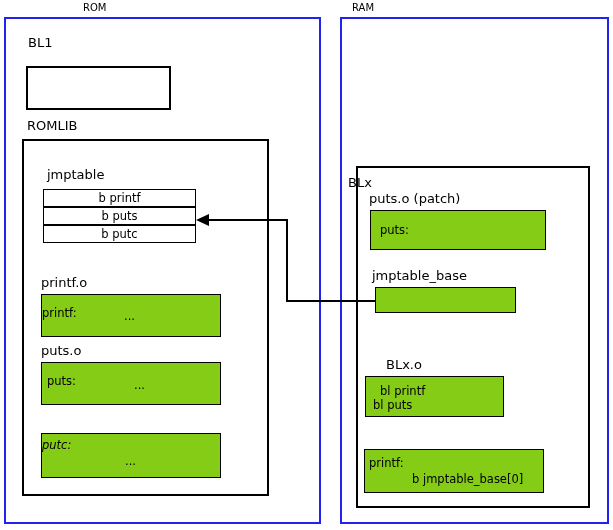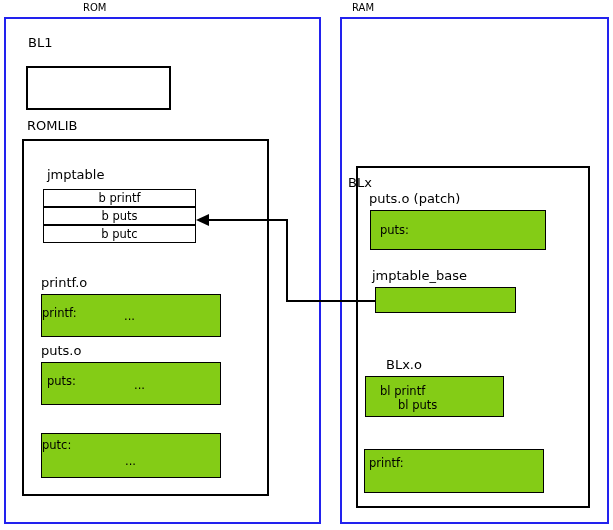--- a/index.html
+++ b/index.html
@@ -112,21 +112,21 @@
   </div>
 
   <div class="lbl" style="left:41px; top:344px;">puts.o</div>
   <div class="box-thin" style="left:41px; top:362px; width:180px; height:43px;">
     <div class="txt" style="left:5px; top:11px;">puts:</div>
     <div class="txt" style="left:92px; top:15px;">...</div>
   </div>
 
   <div class="lbl" style="left:43px; top:417px;margin-top:16px;">putc.o</div>
   <div class="box-thin" style="left:41px; top:433px; width:180px; height:45px;">
-    <div class="txt" style="left:0px; top:4px;">putc:</div>
+    <div class="txt" style="left:0px; top:4px;font-style:italic;">putc:</div>
     <div class="txt" style="left:83px; top:20px;">...</div>
   </div>
 
   <div class="region-title" style="left:352px; top:2px;">RAM</div>
   <div class="region" style="left:340px; top:17px; width:269px; height:507px;"></div>
 
   <div class="box" style="left:356px; top:166px; width:234px; height:342px;"></div>
   <div class="lbl" style="left:348px; top:176px;">BLx</div>
 
   <div class="lbl" style="left:369px; top:192px;">puts.o (patch)</div>
@@ -135,25 +135,26 @@
   </div>
 
   <div class="lbl" style="left:372px; top:269px;">jmptable_base</div>
   <div class="box-thin" style="left:375px; top:287px; width:141px; height:26px;">
     <div class="txt" style="left:5px; top:5px;"></div>
   </div>
 
   <div class="lbl" style="left:366px; top:358px;margin-left:20px;">BLx.o</div>
   <div class="box-thin" style="left:365px; top:376px; width:139px; height:41px;padding-left:31px;">
     <div class="txt" style="left:14px; top:7px;">bl printf</div>
-    <div class="txt" style="left:32px; top:21px;">bl puts</div>
+    <div class="txt" style="left:7px; top:21px;">bl puts</div>
   </div>
 
   <div class="box-thin" style="left:364px; top:449px; width:180px; height:44px;">
     <div class="txt" style="left:4px; top:6px;">printf:</div>
+    <div class="txt" style="left:47px; top:22px;">b jmptable_base[0]</div>
   </div>
 
   <div class="line-h" style="left:286px; top:300px; width:90px;"></div>
   <div class="line-v" style="left:286px; top:219px; height:82px;"></div>
   <div class="line-h" style="left:204px; top:219px; width:84px;"></div>
   <div class="arrowhead" style="left:196px; top:214px;"></div>
 
 </div>
 
 </body></html>

